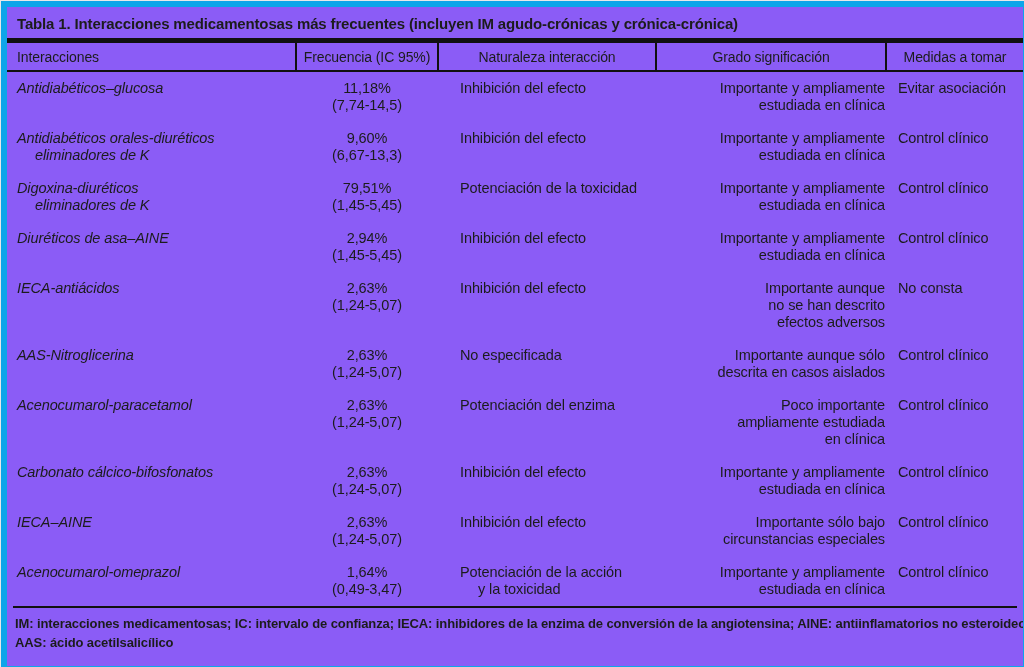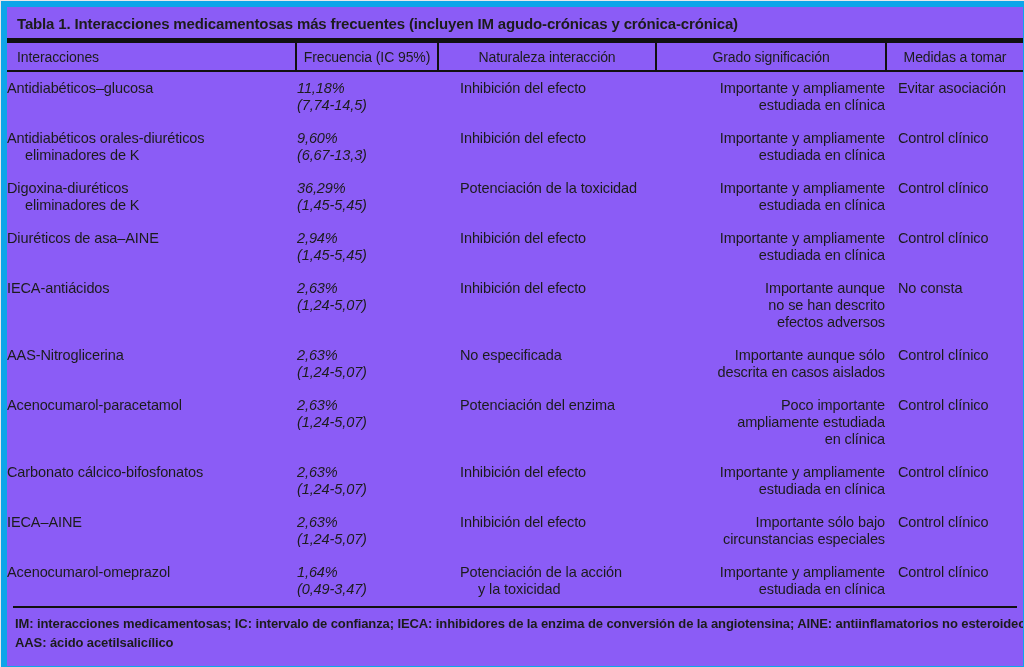--- a/index.html
+++ b/index.html
@@ -5,22 +5,22 @@
   html,body{margin:0;padding:0;background:#e8e8e8;}
   body{width:1024px;height:667px;position:relative;font-family:"Liberation Sans","DejaVu Sans",sans-serif;color:#1c1c1c;-webkit-font-smoothing:antialiased;}
   .sheet{position:absolute;left:1px;top:1px;width:1016px;height:659px;background:#8b5cf6;border:6px solid #0ea5e9;overflow:hidden;}
   .title-row{padding:8px 10px 6px 10px;font-size:15px;font-weight:bold;letter-spacing:-0.15px;}
   .thick-rule{height:5px;background:#101010;}
   table.main{width:100%;border-collapse:collapse;table-layout:fixed;letter-spacing:-0.1px;}
   table.main th{font-size:14px;font-weight:normal;padding:6px 4px 5px 4px;border-bottom:2px solid #101010;text-align:center;overflow:hidden;white-space:nowrap;}
   table.main th.h-inter{text-align:left;padding-left:10px;}
   table.main th + th{border-left:2px solid #101010;}
   table.main td{vertical-align:top;padding-top:8px;padding-bottom:8px;font-size:14.5px;line-height:17px;overflow:hidden;}
-  td.c-inter{padding-left:0;}
-  td.c-freq{font-style:italic;}
+  td.c-inter{padding-left:10px;font-style:italic;}
+  td.c-freq{text-align:center;}
   td.c-nat{padding-left:22px;}
   td.c-grado{padding-left:26px;text-align:right;}
   td.c-med{padding-left:12px;}
   .line{white-space:nowrap;}
   .line.cont{padding-left:18px;}
   .foot-rule{height:0;border-top:2px solid #101010;margin:0 6px;}
   .footnote{padding:6px 8px 4px 8px;font-size:13px;font-weight:bold;line-height:19px;letter-spacing:-0.1px;}
   .footnote .line{white-space:nowrap;}
 </style>
 </head>
@@ -86,21 +86,21 @@
           <td class="c-med">
             <div class="line">Control clínico</div>
           </td>
         </tr>
         <tr>
           <td class="c-inter">
             <div class="line">Digoxina-diuréticos</div>
             <div class="line cont">eliminadores de K</div>
           </td>
           <td class="c-freq">
-            <div class="line">36,29%</div>
+            <div class="line">79,51%</div>
             <div class="line">(1,45-5,45)</div>
           </td>
           <td class="c-nat">
             <div class="line">Potenciación de la toxicidad</div>
           </td>
           <td class="c-grado">
             <div class="line">Importante y ampliamente</div>
             <div class="line cont">estudiada en clínica</div>
           </td>
           <td class="c-med">

